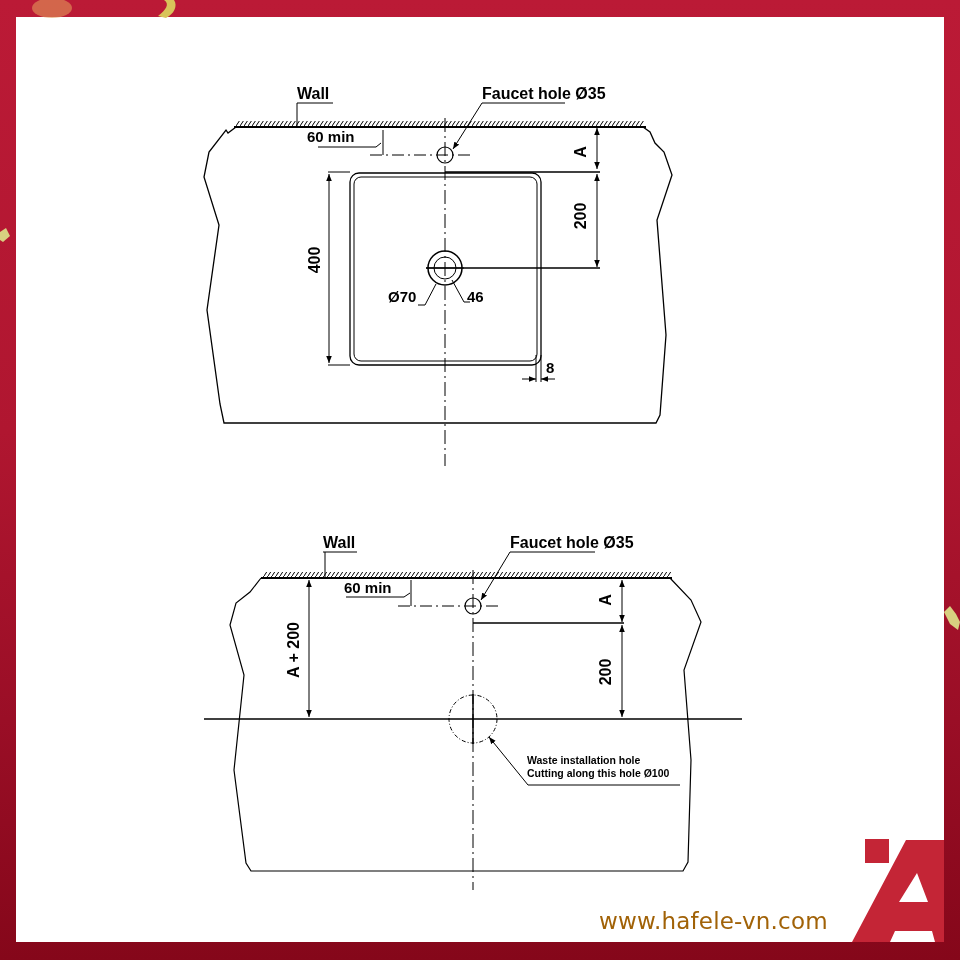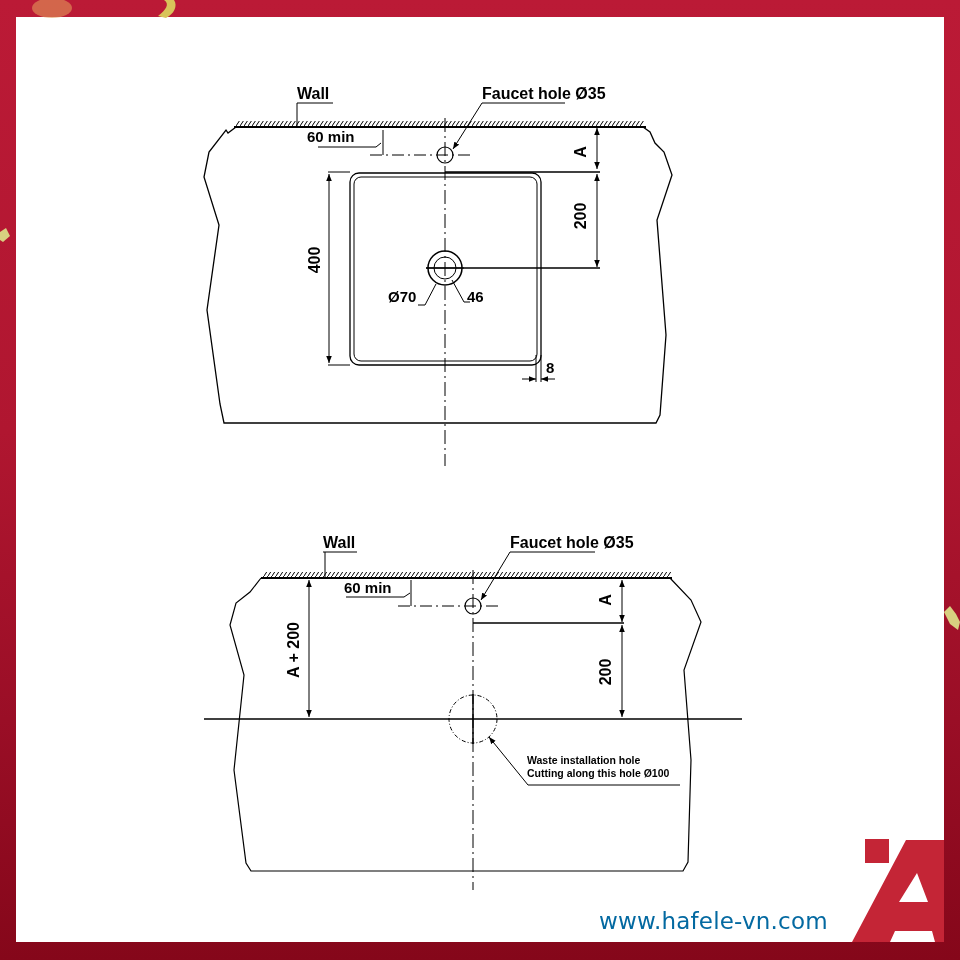--- a/index.html
+++ b/index.html
@@ -9,21 +9,21 @@
     font-family: "Liberation Sans", sans-serif;
   }
   .frame {
     position: absolute; left: 16px; top: 17px; width: 928px; height: 925px;
     background: #ffffff;
   }
   svg.drawing { position: absolute; left: 0; top: 0; }
   .lbl { font-family: "Liberation Sans", sans-serif; font-weight: bold; fill: #000; }
   .site-url {
     position: absolute; left: 599px; top: 908px;
-    font-family: "DejaVu Sans", sans-serif; font-size: 23px; color: #0369a1;
+    font-family: "DejaVu Sans", sans-serif; font-size: 23px; color: #a16207;
     letter-spacing: 0.2px;
   }
   .confetti { position: absolute; }
 </style>
 </head>
 <body>
 
 <div class="frame"></div>
 
 <svg class="confetti" style="left:0;top:0" width="960" height="960">

